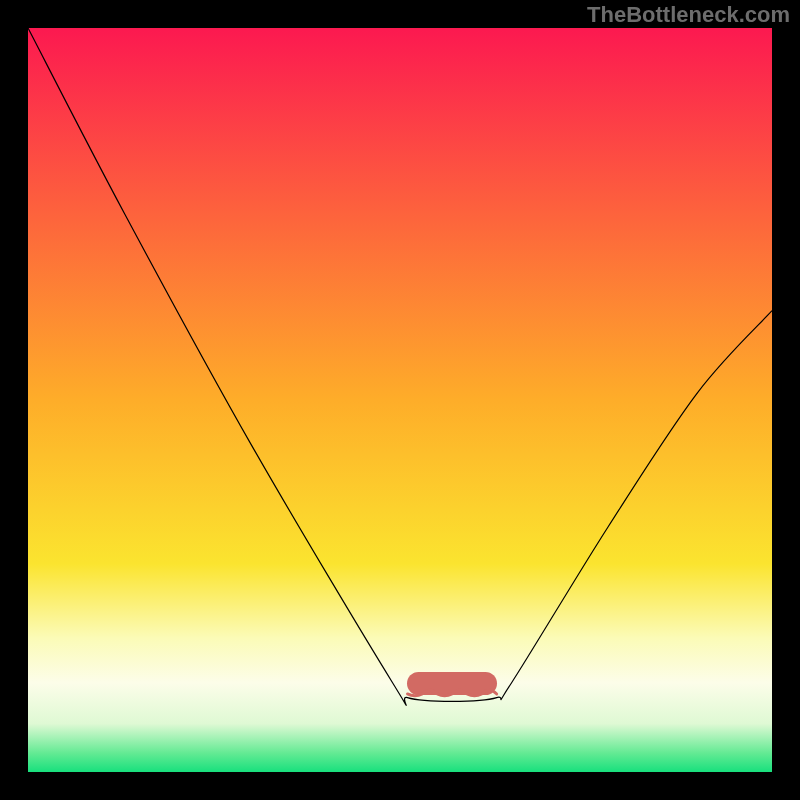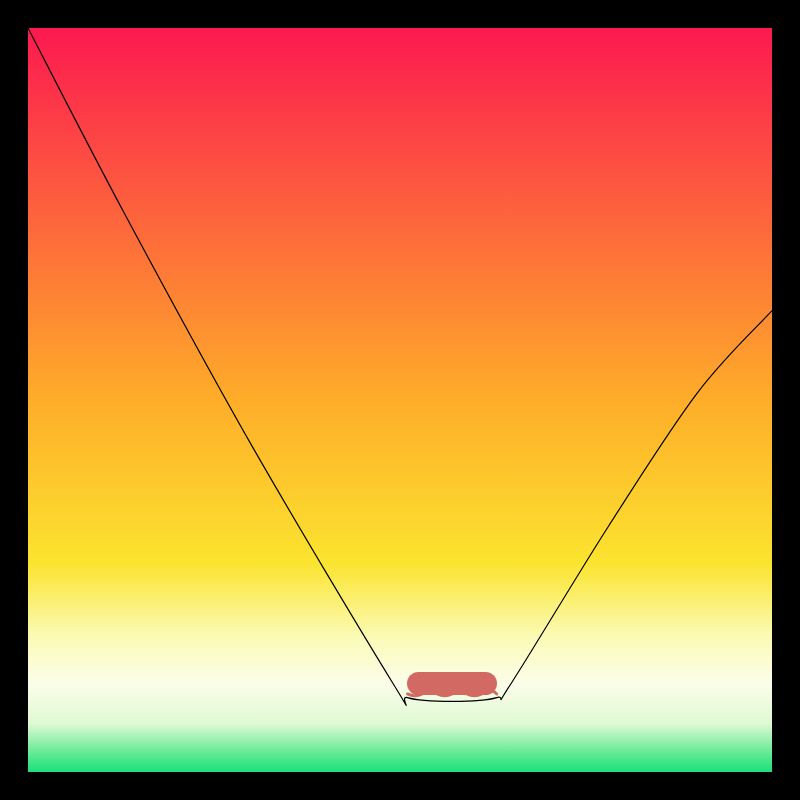--- a/index.html
+++ b/index.html
@@ -37,20 +37,21 @@
   .bottleneck-strip {
     position: absolute;
     left: 0;
     width: 100%;
   }
 </style>
 </head>
 <body>
 
 <div class="frame">
+  <div class="watermark">TheBottleneck.com</div>
 
   <div class="plot">
     <svg class="gradient-bg" viewBox="0 0 1000 1000" preserveAspectRatio="none">
       <defs>
         <linearGradient id="bgGrad" x1="0" y1="0" x2="0" y2="1">
             <stop offset="0%" stop-color="#fc1950"></stop>
             <stop offset="50%" stop-color="#fead29"></stop>
             <stop offset="72%" stop-color="#fbe42f"></stop>
             <stop offset="82%" stop-color="#fbfbb7"></stop>
             <stop offset="88%" stop-color="#fcfde9"></stop>

